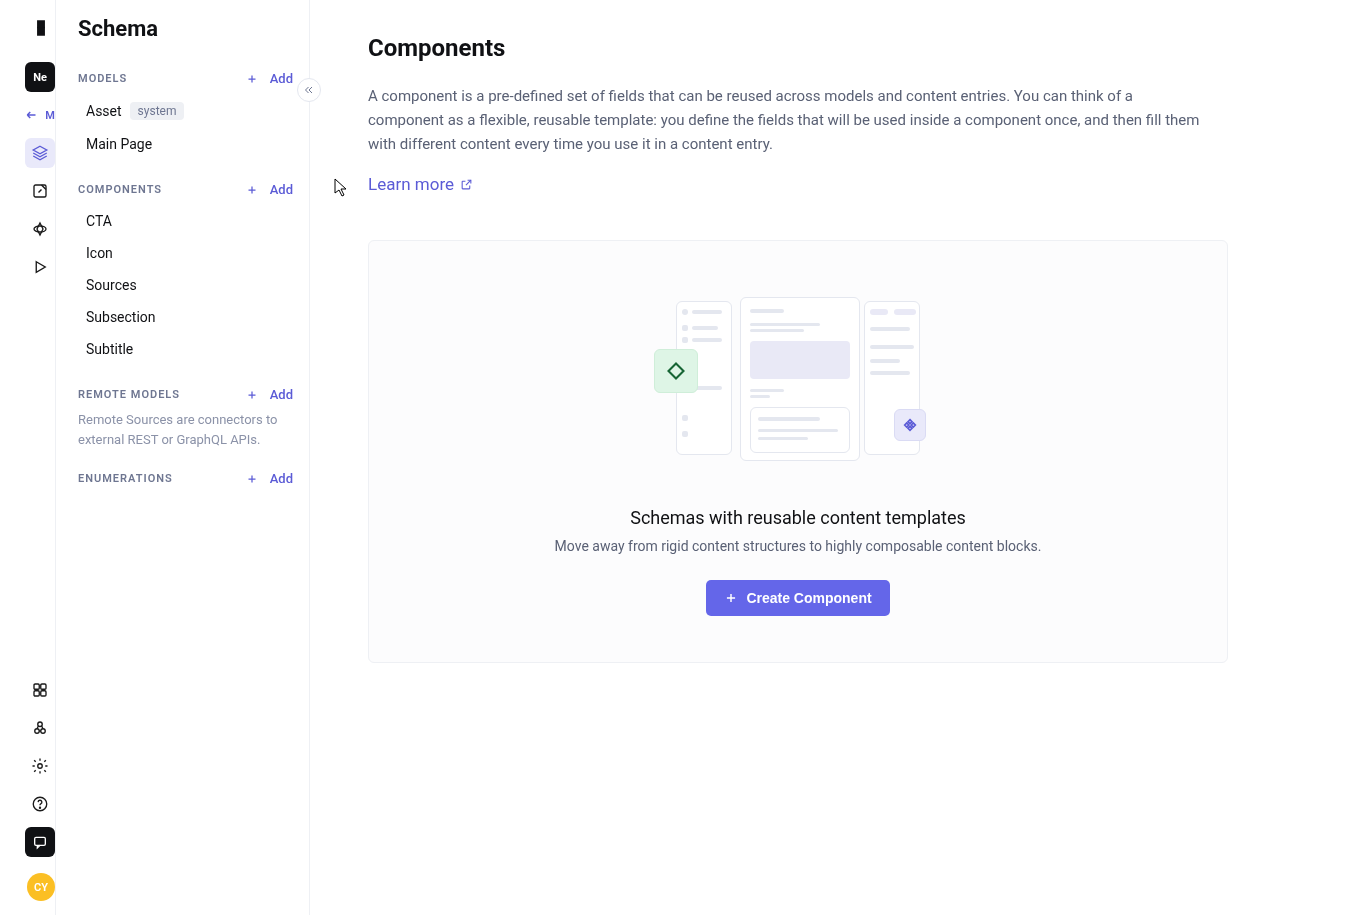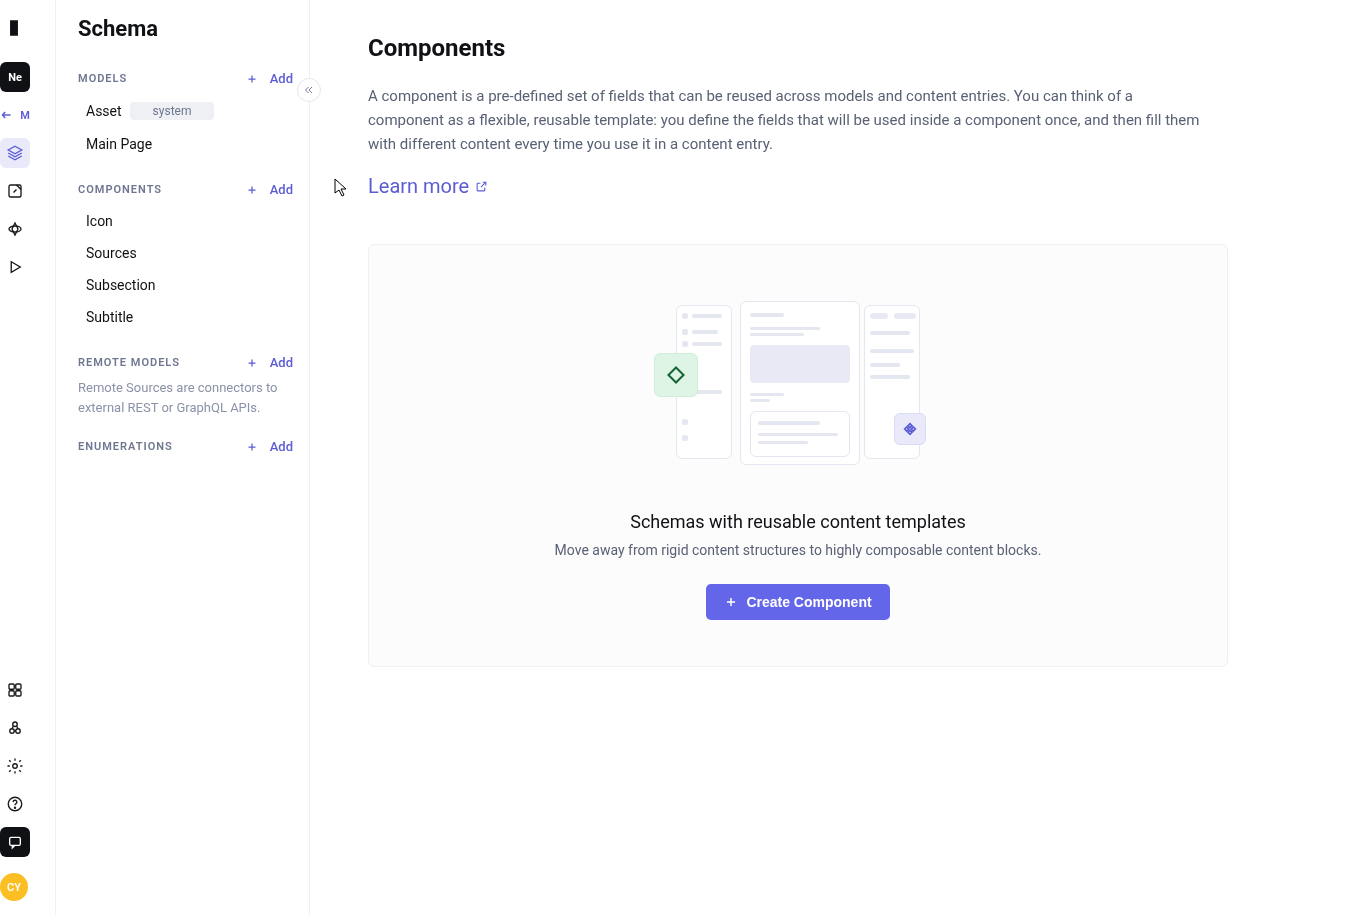--- a/index.html
+++ b/index.html
@@ -15,21 +15,21 @@
       height: 915px;
       display: flex;
       overflow: hidden;
     }
     
     .rail {
       width: 56px;
       border-right: 1px solid #eef0f4;
       display: flex;
       flex-direction: column;
-      align-items: flex-start;
+      align-items: flex-end;
       padding-top: 8px;
       gap: 8px;
     }
     .rail-logo {
       width: 28px;
       height: 28px;
       margin: 6px 0 12px;
       display: flex;
       align-items: center;
       justify-content: center;
@@ -133,21 +133,21 @@
       padding: 8px 0 8px 8px;
       font-size: 14px;
       color: #101114;
       cursor: pointer;
       border-radius: 4px;
     }
     .system-tag {
       background: #eef0f4;
       color: #6e7691;
       font-size: 12px;
-      padding: 2px 23px;
+      padding: 2px 8px;
       border-radius: 4px;
     }
     .section-note {
       font-size: 13px;
       color: #8b92a8;
       line-height: 1.5;
       margin-top: 4px;
     }
     .collapse-toggle {
       position: absolute;
@@ -179,21 +179,21 @@
     }
     .main-desc {
       font-size: 15px;
       color: #5a6175;
       line-height: 1.6;
       max-width: 840px;
       margin-bottom: 18px;
     }
     .learn-more {
       color: #5b5bd6;
-      font-size: 20px;
+      font-size: 17px;
       display: inline-flex;
       align-items: center;
       gap: 6px;
       cursor: pointer;
     }
     .learn-more svg { width: 13px; height: 13px; }
     .empty-card {
       margin-top: 46px;
       border: 1px solid #eef0f4;
       border-radius: 6px;
@@ -390,20 +390,23 @@
   <div class="section-header">
     <span class="section-label">COMPONENTS</span>
     <span class="add-btn">
       <svg viewBox="0 0 24 24" fill="none" stroke="currentColor" stroke-width="2.5">
           <path d="M12 5v14M5 12h14"></path>
         </svg>
       <span>Add</span>
     </span>
   </div>
   <ul class="side-list">
+    <li class="side-item">
+        <span>CTA</span>
+      </li>
     <li class="side-item">
         <span>Icon</span>
       </li>
     <li class="side-item">
         <span>Sources</span>
       </li>
     <li class="side-item">
         <span>Subsection</span>
       </li>
     <li class="side-item">

